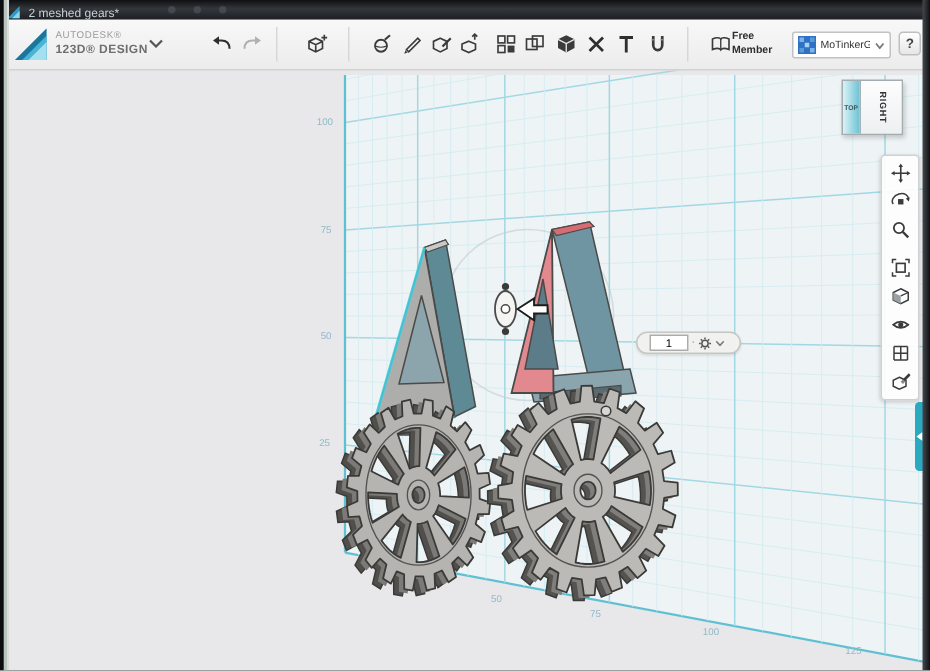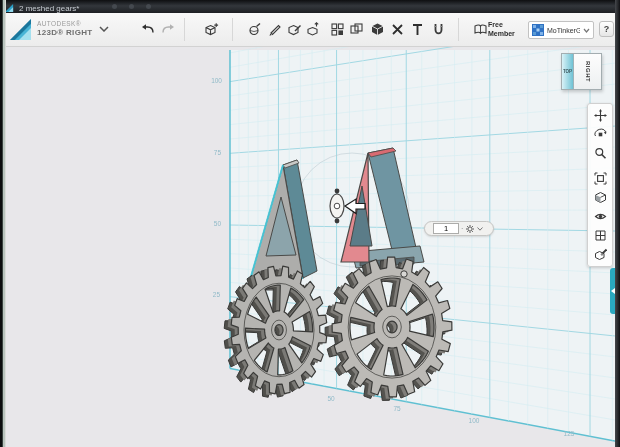--- a/index.html
+++ b/index.html
@@ -91,21 +91,21 @@
 
   <div class="toolbar">
     <svg class="logo" width="26" height="27" viewBox="0 0 26 27">
       <polygon points="2,24 23,3 23,24" fill="#1f7fa6"></polygon>
       <polygon points="6.5,24 23,7.5 23,24" fill="#49b4d6"></polygon>
       <polygon points="11,24 23,12 23,24" fill="#a5e0ef"></polygon>
       <polygon points="2,24 23,3 23,8 7,24" fill="#156c91" opacity=".45"></polygon>
     </svg>
     <div class="brand">
       <div class="b1">AUTODESK®</div>
-      <div class="b2">123D® RIGHT</div>
+      <div class="b2">123D® DESIGN</div>
     </div>
 
     <button class="tbtn" style="left:94px;">
       <svg width="10" height="6" viewBox="0 0 10 6">
           <polyline points="1,1 5,5 9,1" fill="none" stroke="#555" stroke-width="1.5"></polyline>
         </svg>
     </button>
 
     <button class="tbtn" style="left:138px;">
       <svg width="15" height="15" viewBox="0 0 15 15">

